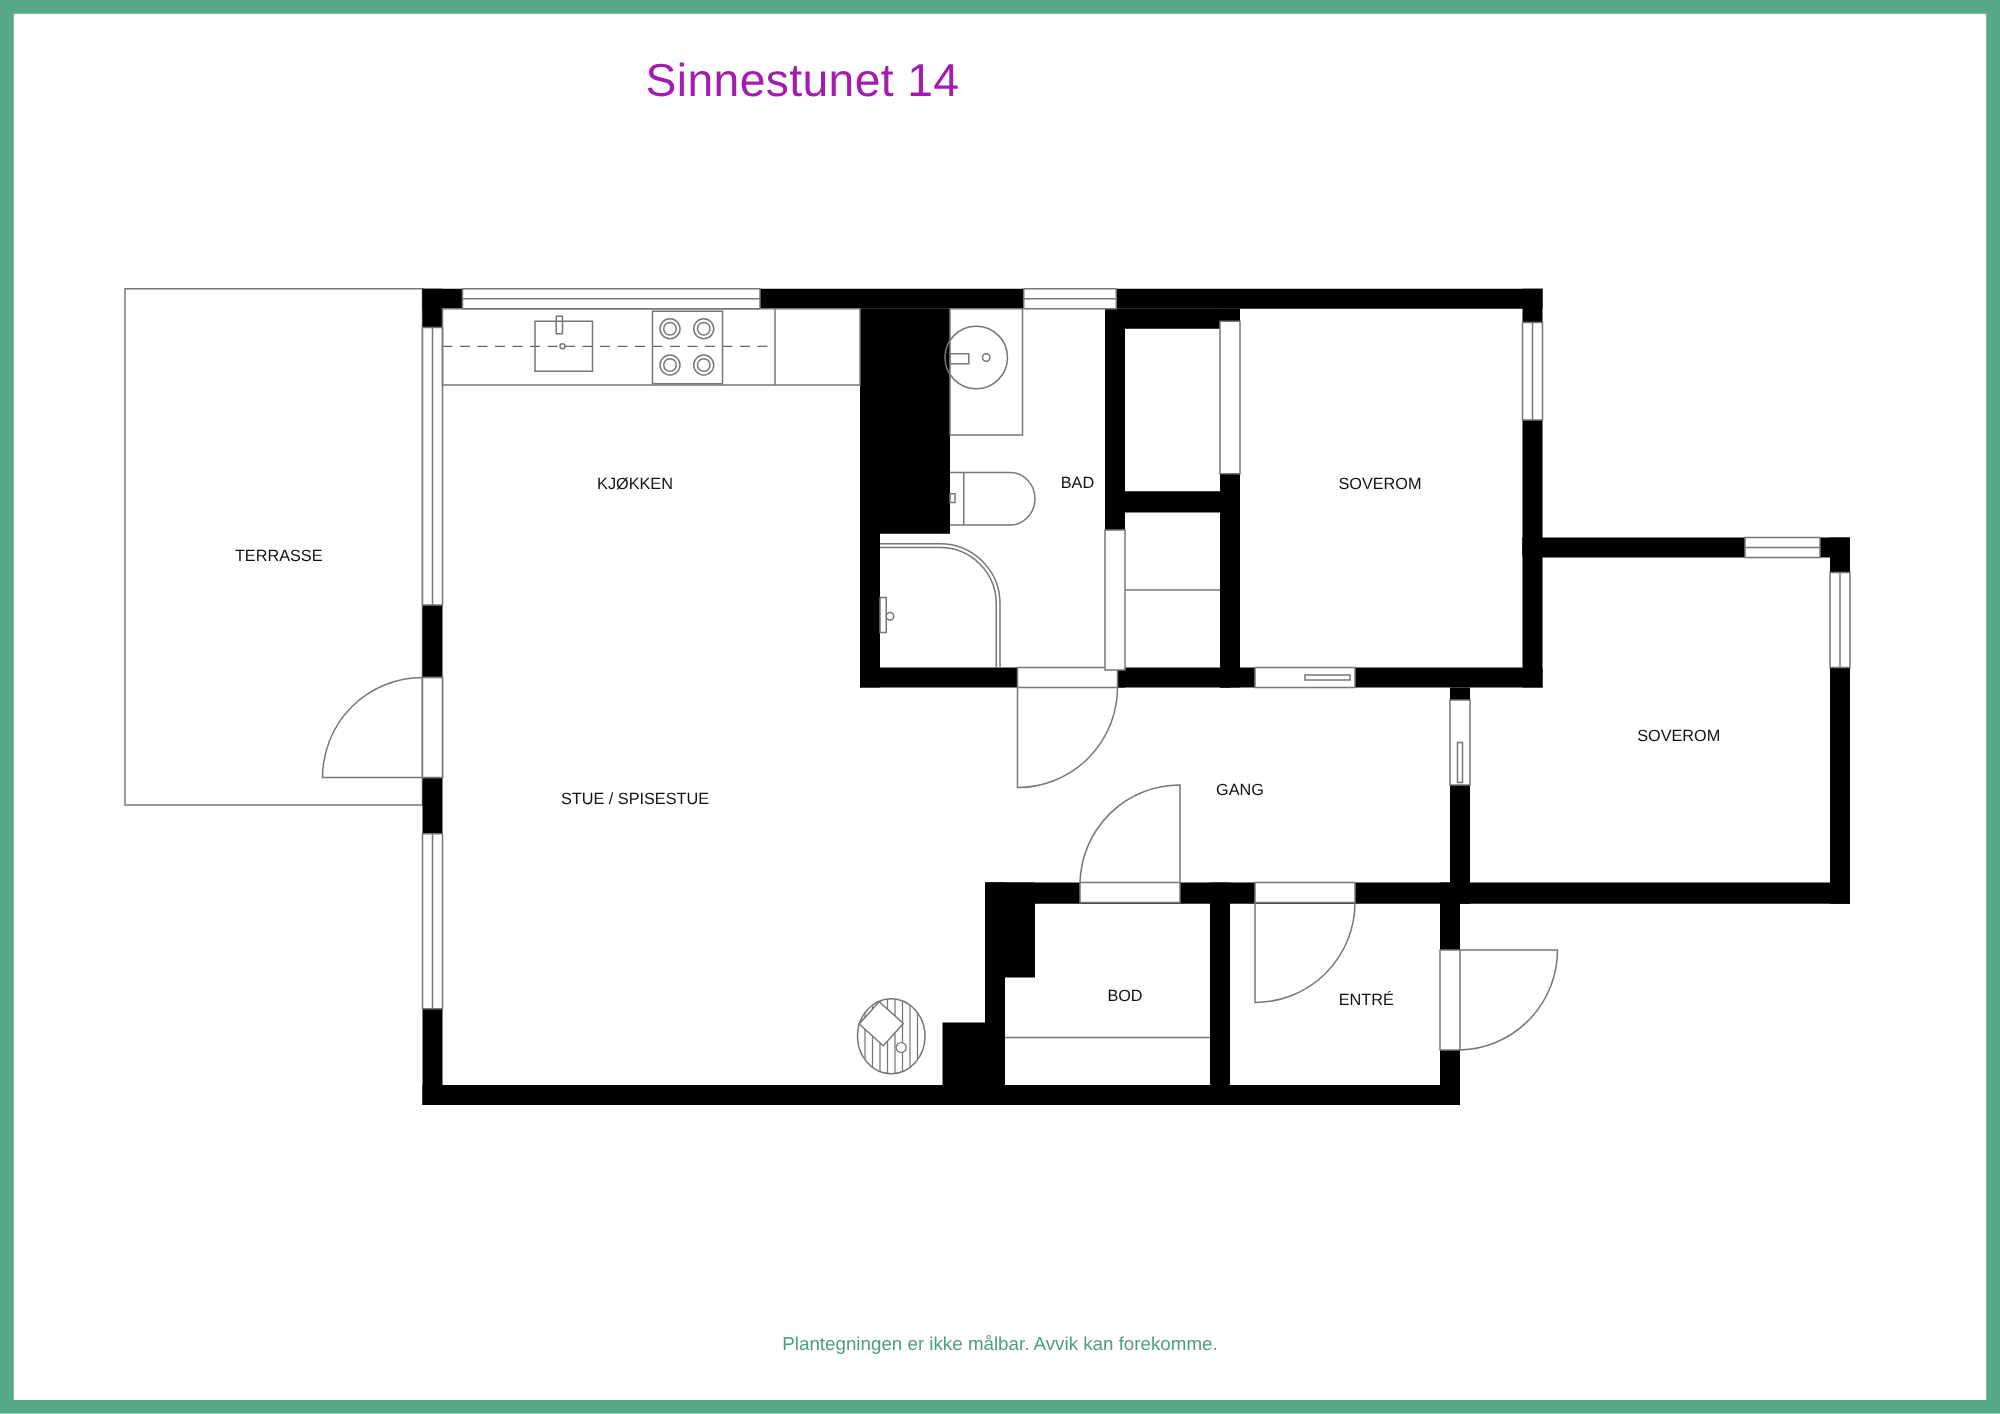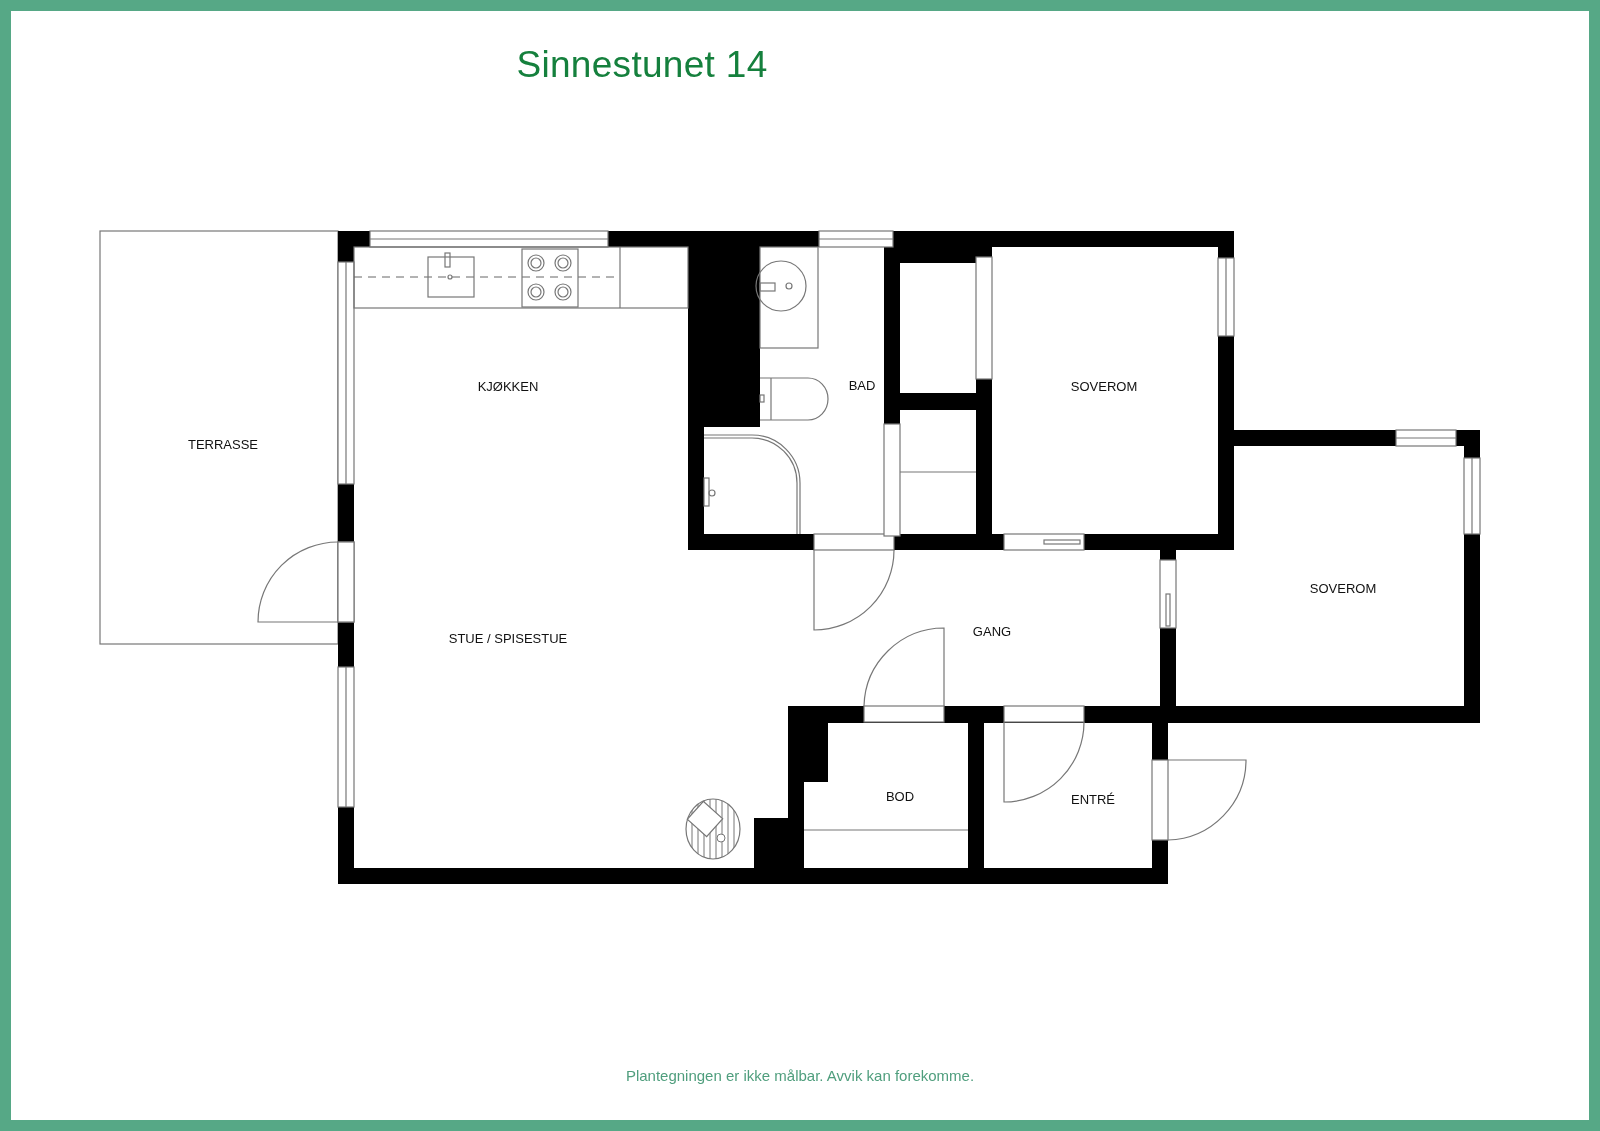--- a/index.html
+++ b/index.html
@@ -1,18 +1,18 @@
 <!DOCTYPE html>
 <html><head>
 <meta charset="utf-8">
 <style>
   html, body { margin: 0; padding: 0; background: #ffffff; }
   body { width: 1600px; height: 1131px; position: relative; overflow: hidden; font-family: "Liberation Sans", sans-serif; }
   .frame { position: absolute; left: 0; top: 0; width: 1600px; height: 1131px; box-sizing: border-box; border: 11px solid #56a886; background: #fff; }
-  .title { position: absolute; top: 44px; left: 0; width: 1284px; text-align: center; font-size: 37px; color: #15803d; letter-spacing: 0.3px; }
+  .title { position: absolute; top: 44px; left: 0; width: 1284px; text-align: center; font-size: 37px; color: #a21caf; letter-spacing: 0.3px; }
   .footer { position: absolute; top: 1067px; left: 0; width: 1600px; text-align: center; font-size: 15px; color: #4f9e7d; }
   svg.plan { position: absolute; left: 0; top: 0; }
   .wall { fill: #000; }
   .thin { fill: none; stroke: #777; stroke-width: 1.2; }
   .thinw { fill: #fff; stroke: #777; stroke-width: 1.2; }
   .label { font-family: "Liberation Sans", sans-serif; font-size: 13px; fill: #111; text-anchor: middle; }
 </style>
 </head>
 <body>
 

